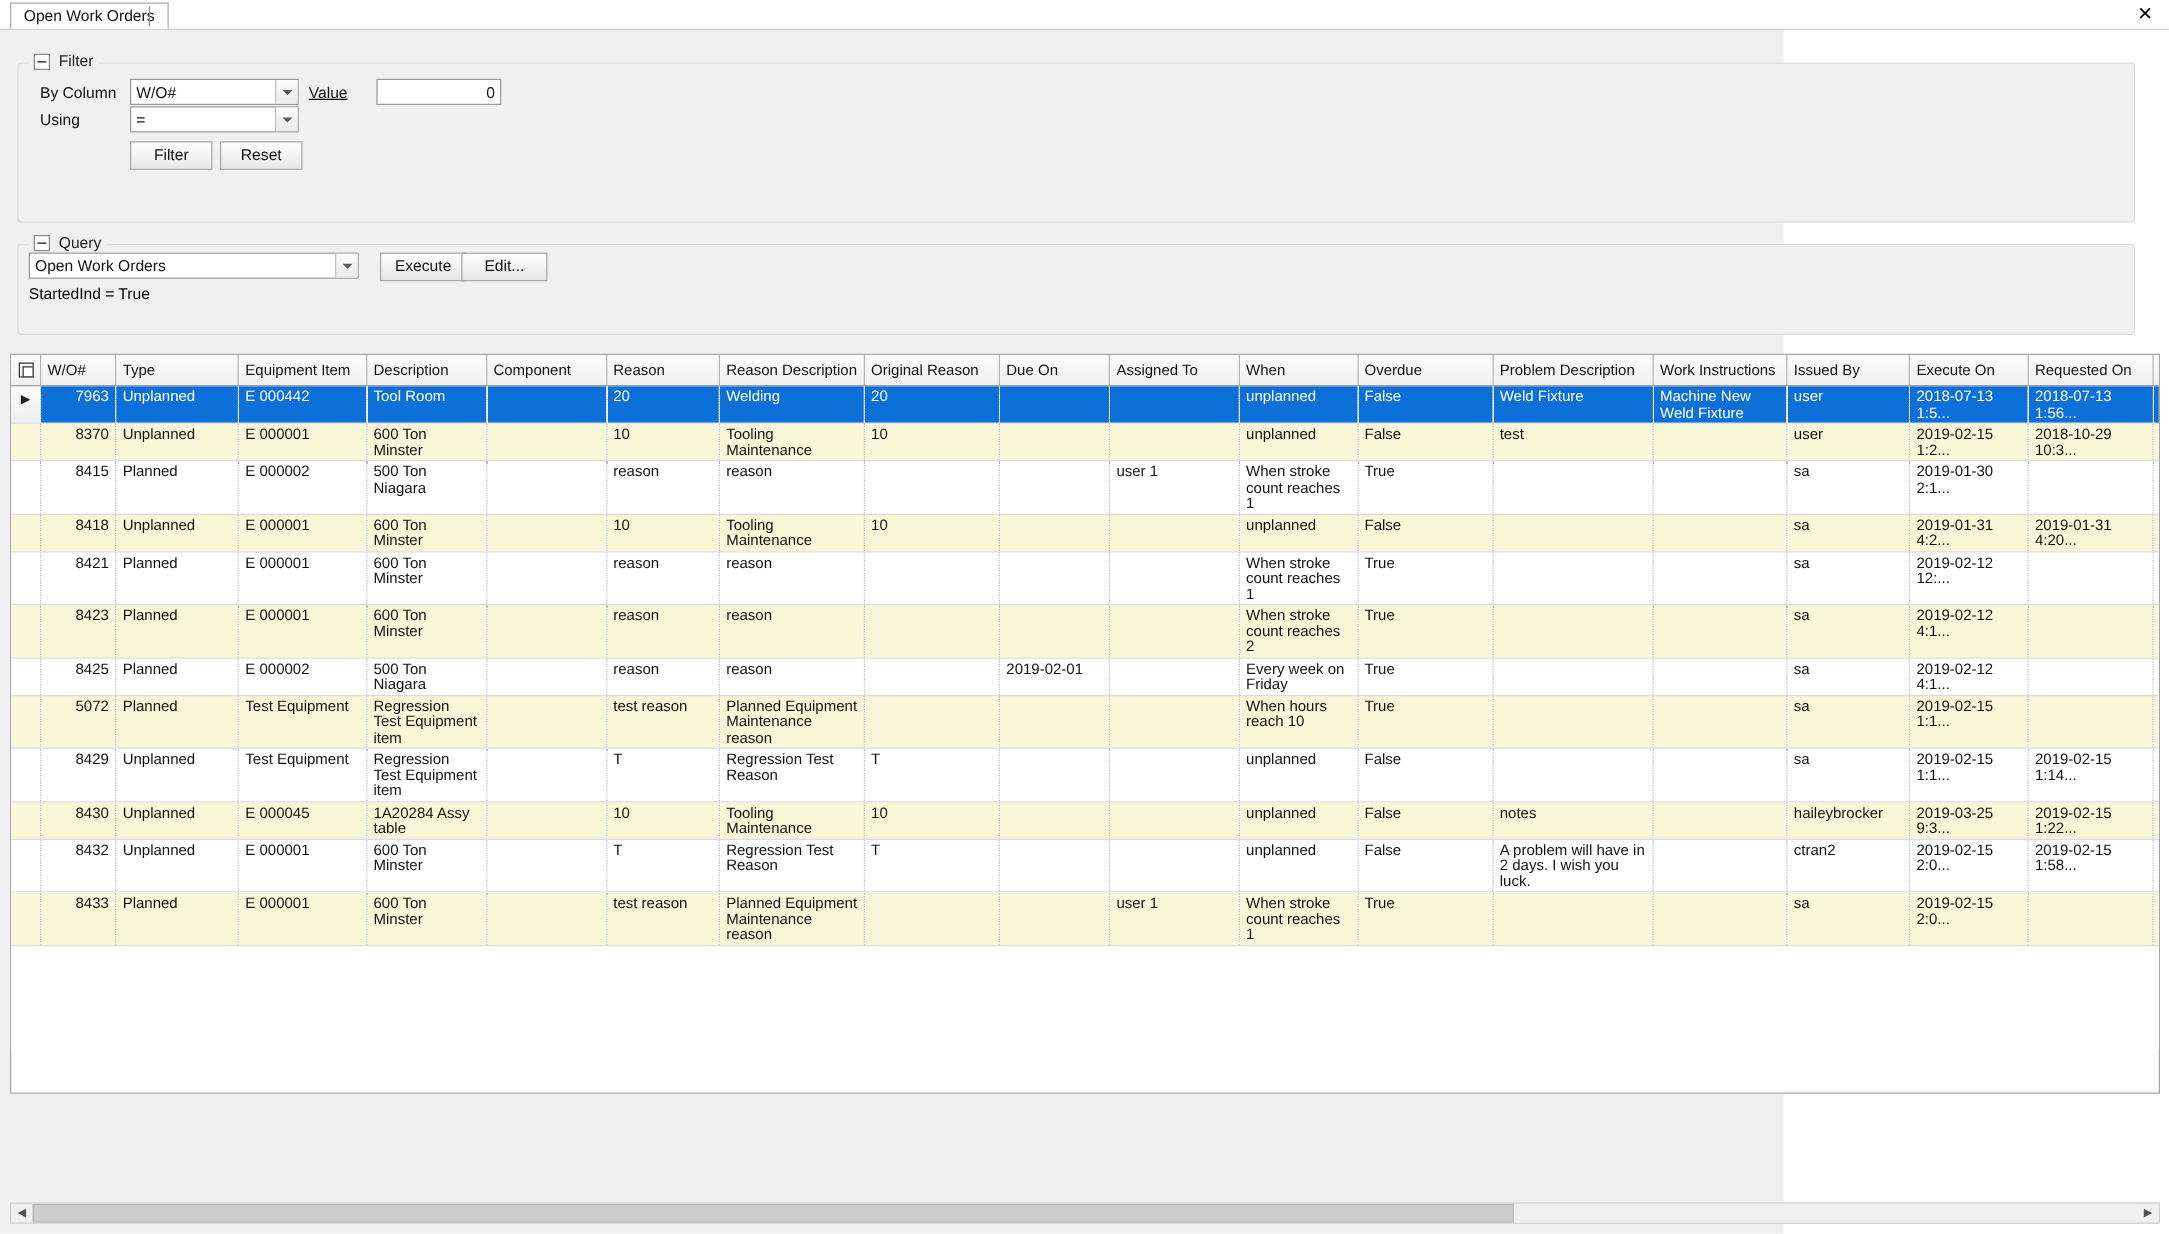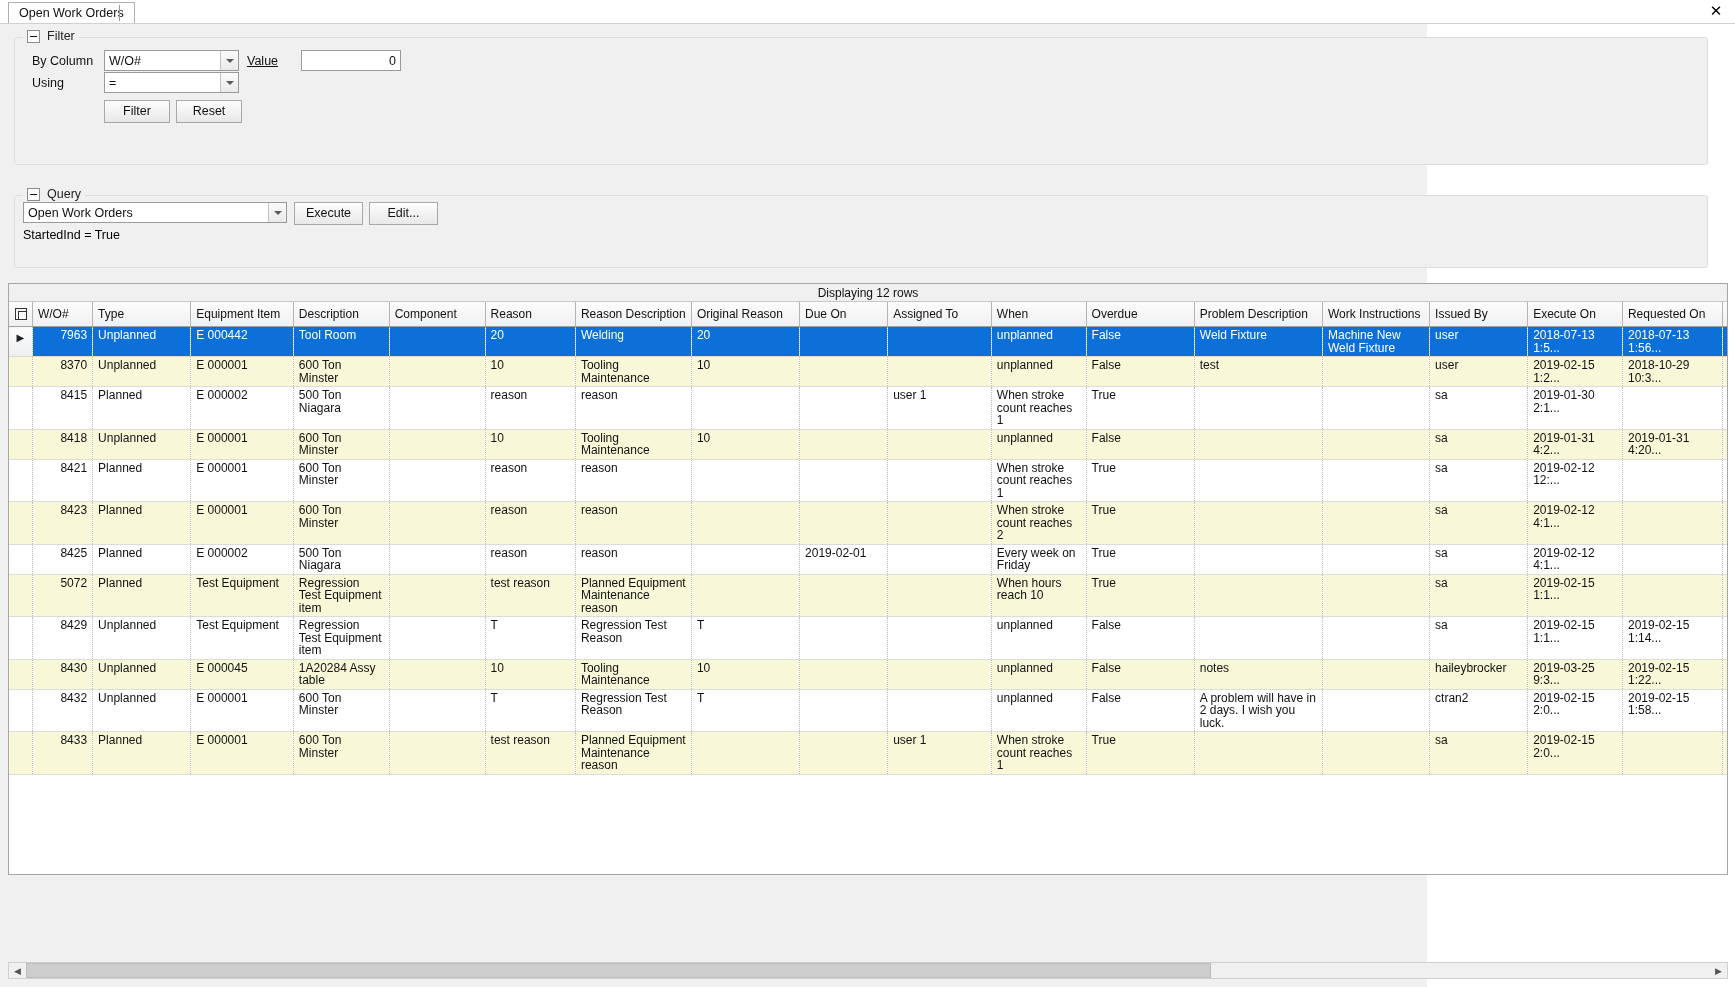--- a/index.html
+++ b/index.html
@@ -47,21 +47,21 @@
     font-family: "DejaVu Sans", sans-serif;
   }
 
   
   .groupbox {
     position: absolute;
     border: 1px solid #dcdcdc;
     border-radius: 3px;
     background: #f0f0f0;
   }
-  .gb-filter { left: 14px; top: 37px; width: 1694px; height: 128px; }
+  .gb-filter { left: 14px; top: 50px; width: 1694px; height: 128px; }
   .gb-query  { left: 14px; top: 195px; width: 1694px; height: 73px; }
 
   .gb-header {
     position: absolute; top: -9px; left: 8px;
     background: #f0f0f0; padding: 0 4px;
     display: flex; align-items: center; gap: 7px;
     font-size: 12.5px; color: #222;
   }
   .expander {
     width: 13px; height: 13px;
@@ -286,27 +286,26 @@
       <span class="expander"></span>
       <span>Query</span>
     </div>
 
     <div class="combo" style="left:8px; top:6px; width:264px;">
       <span class="combo-txt">Open Work Orders</span>
       <span class="combo-btn">
           <span class="caret"></span>
         </span>
     </div>
-    <div class="btn" style="left:279px; top:6px; width:69px;">Execute</div>
+    <div class="btn" style="left:289px; top:6px; width:69px;">Execute</div>
     <div class="btn" style="left:354px; top:6px; width:69px;">Edit...</div>
     <div class="querytext" style="left:8px; top:32px;">StartedInd = True</div>
   </div>
 
   <div class="gridpanel">
-    <div class="gridcaption">Displaying 12 rows</div>
     <div class="gridscroll">
       <table class="grid">
         <colgroup>
           <col style="width:21px">
           <col style="width:54px">
             <col style="width:88px">
             <col style="width:92px">
           <col style="width:86px">
             <col style="width:86px">
             <col style="width:81px">

